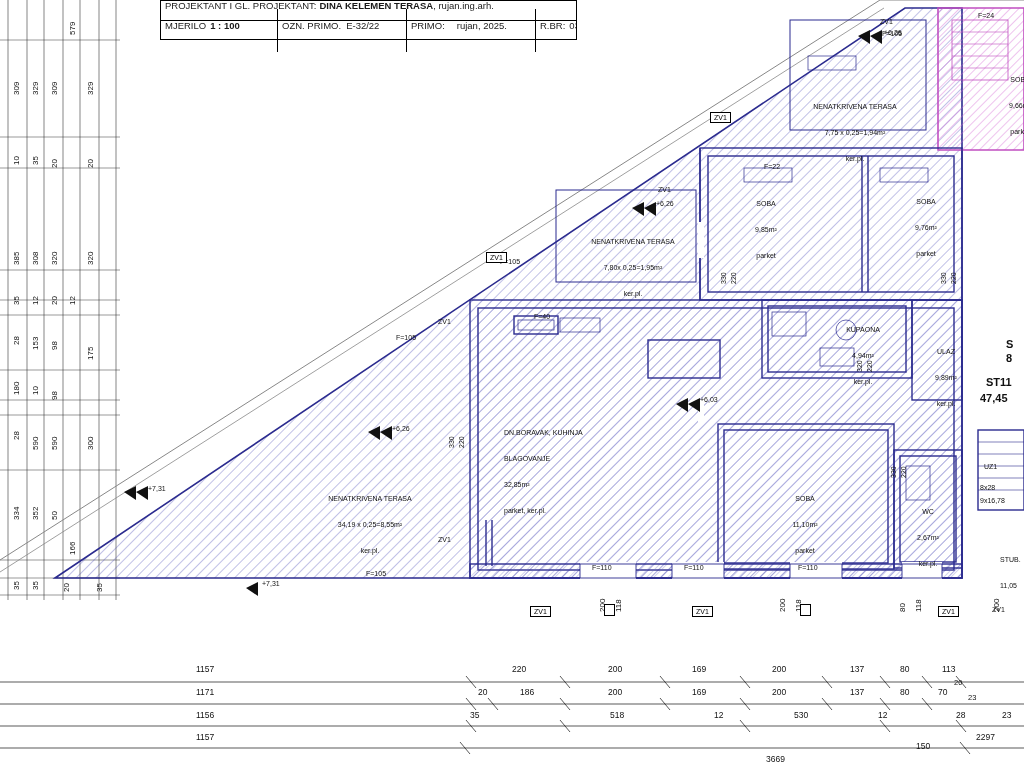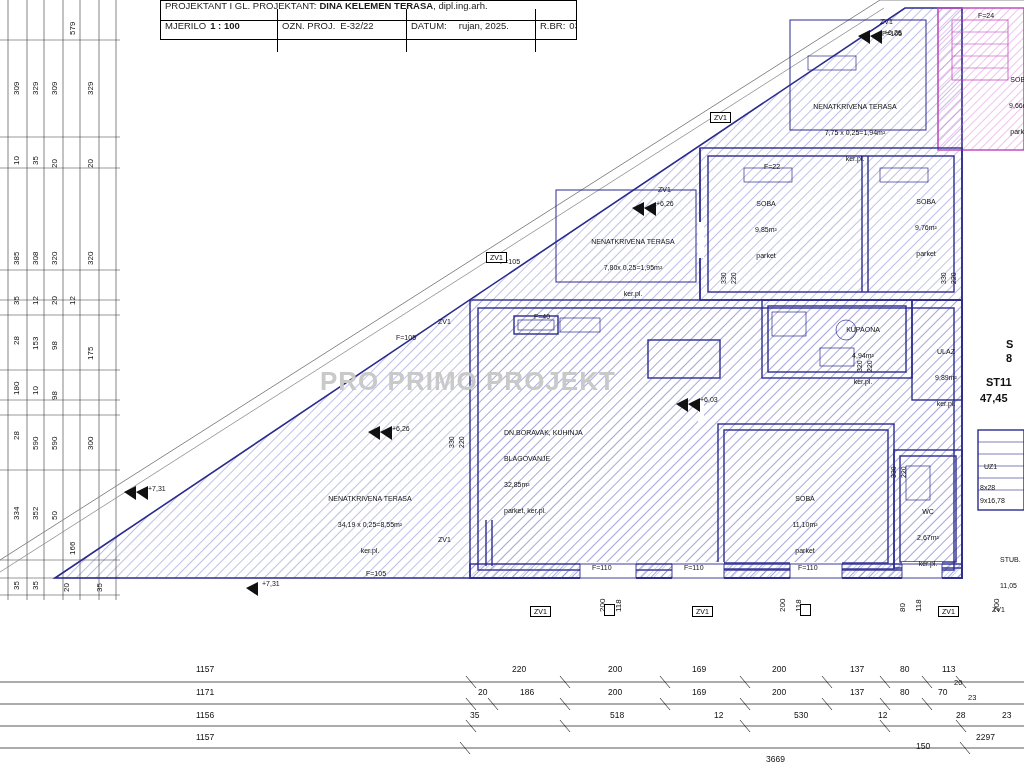--- a/index.html
+++ b/index.html
@@ -221,44 +221,43 @@
       <line x1="460" y1="742" x2="470" y2="754"></line>
       <line x1="960" y1="742" x2="970" y2="754"></line>
     </g>
   </svg>
 
   <div class="abs titleblock">
     <div class="tb-row">
       <div class="tb-cell" style="flex:1;">
         <span>PROJEKTANT I GL. PROJEKTANT:</span>
         <span class="bold" style="margin-left:3px">DINA KELEMEN TERASA</span>
-        <span>, dipl.ing.arh.</span>
+        <span>, rujan.ing.arh.</span>
       </div>
     </div>
     <div class="tb-row">
       <div class="tb-cell tb-sep" style="width:108px;">
         <span>MJERILO</span>
         <span class="bold" style="margin-left:4px">1 : 100</span>
       </div>
       <div class="tb-cell tb-sep" style="width:120px;">
-        <span>OZN. PROJ.</span>
+        <span>OZN. PRIMO.</span>
         <span style="margin-left:5px">E-32/22</span>
       </div>
       <div class="tb-cell tb-sep" style="width:120px;">
-        <span>DATUM:</span>
+        <span>PRIMO:</span>
         <span style="margin-left:12px">rujan, 2025.</span>
       </div>
       <div class="tb-cell" style="flex:1;">
         <span>R.BR:</span>
         <span style="margin-left:4px">03.</span>
       </div>
     </div>
   </div>
 
-  <div class="watermark">PRO PRIMO PROJEKT</div>
 
   <div class="dimv" style="left:12px;top:95px;">309</div>
   <div class="dimv" style="left:12px;top:165px;">10</div>
   <div class="dimv" style="left:12px;top:265px;">385</div>
   <div class="dimv" style="left:12px;top:305px;">35</div>
   <div class="dimv" style="left:12px;top:345px;">28</div>
   <div class="dimv" style="left:12px;top:395px;">180</div>
   <div class="dimv" style="left:12px;top:440px;">28</div>
   <div class="dimv" style="left:12px;top:520px;">334</div>
   <div class="dimv" style="left:12px;top:590px;">35</div>

